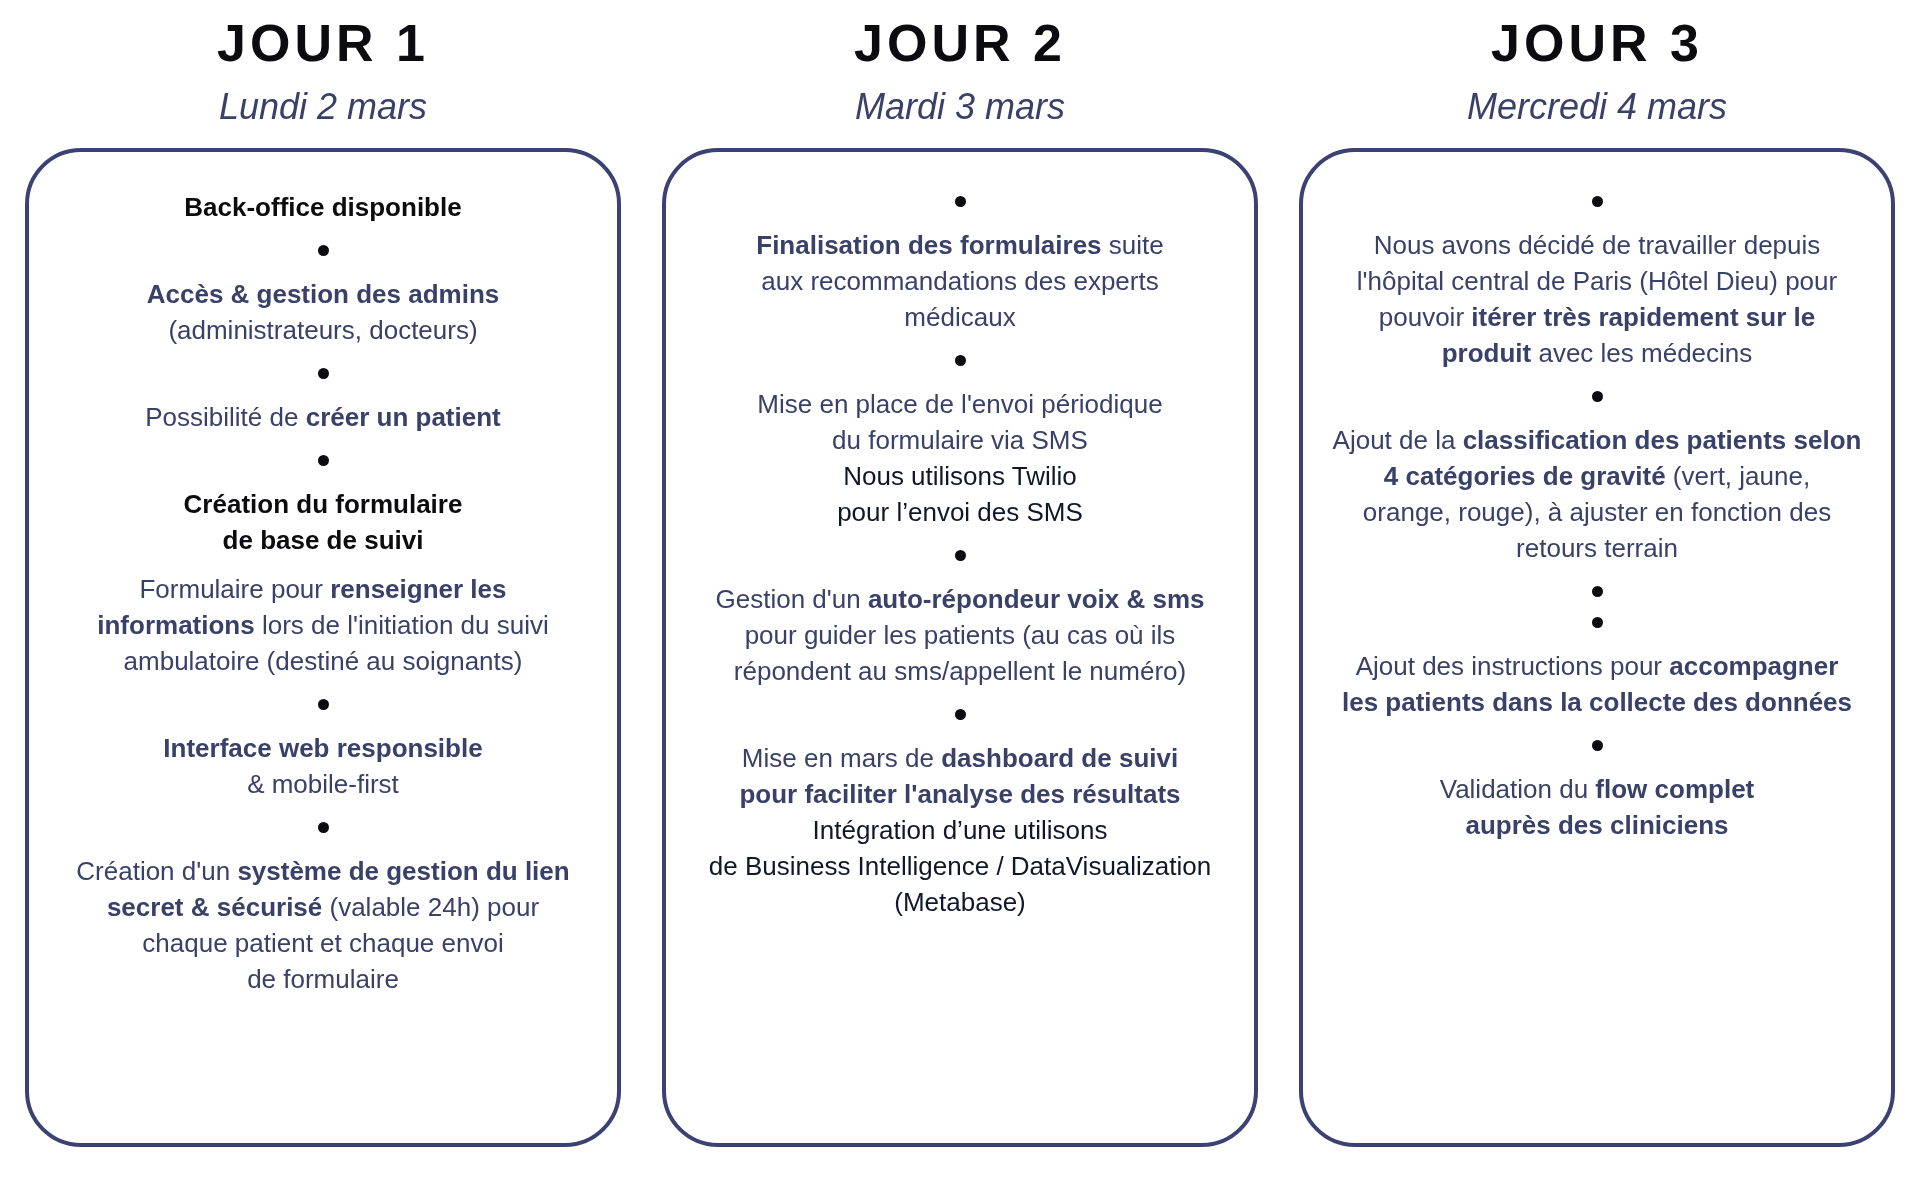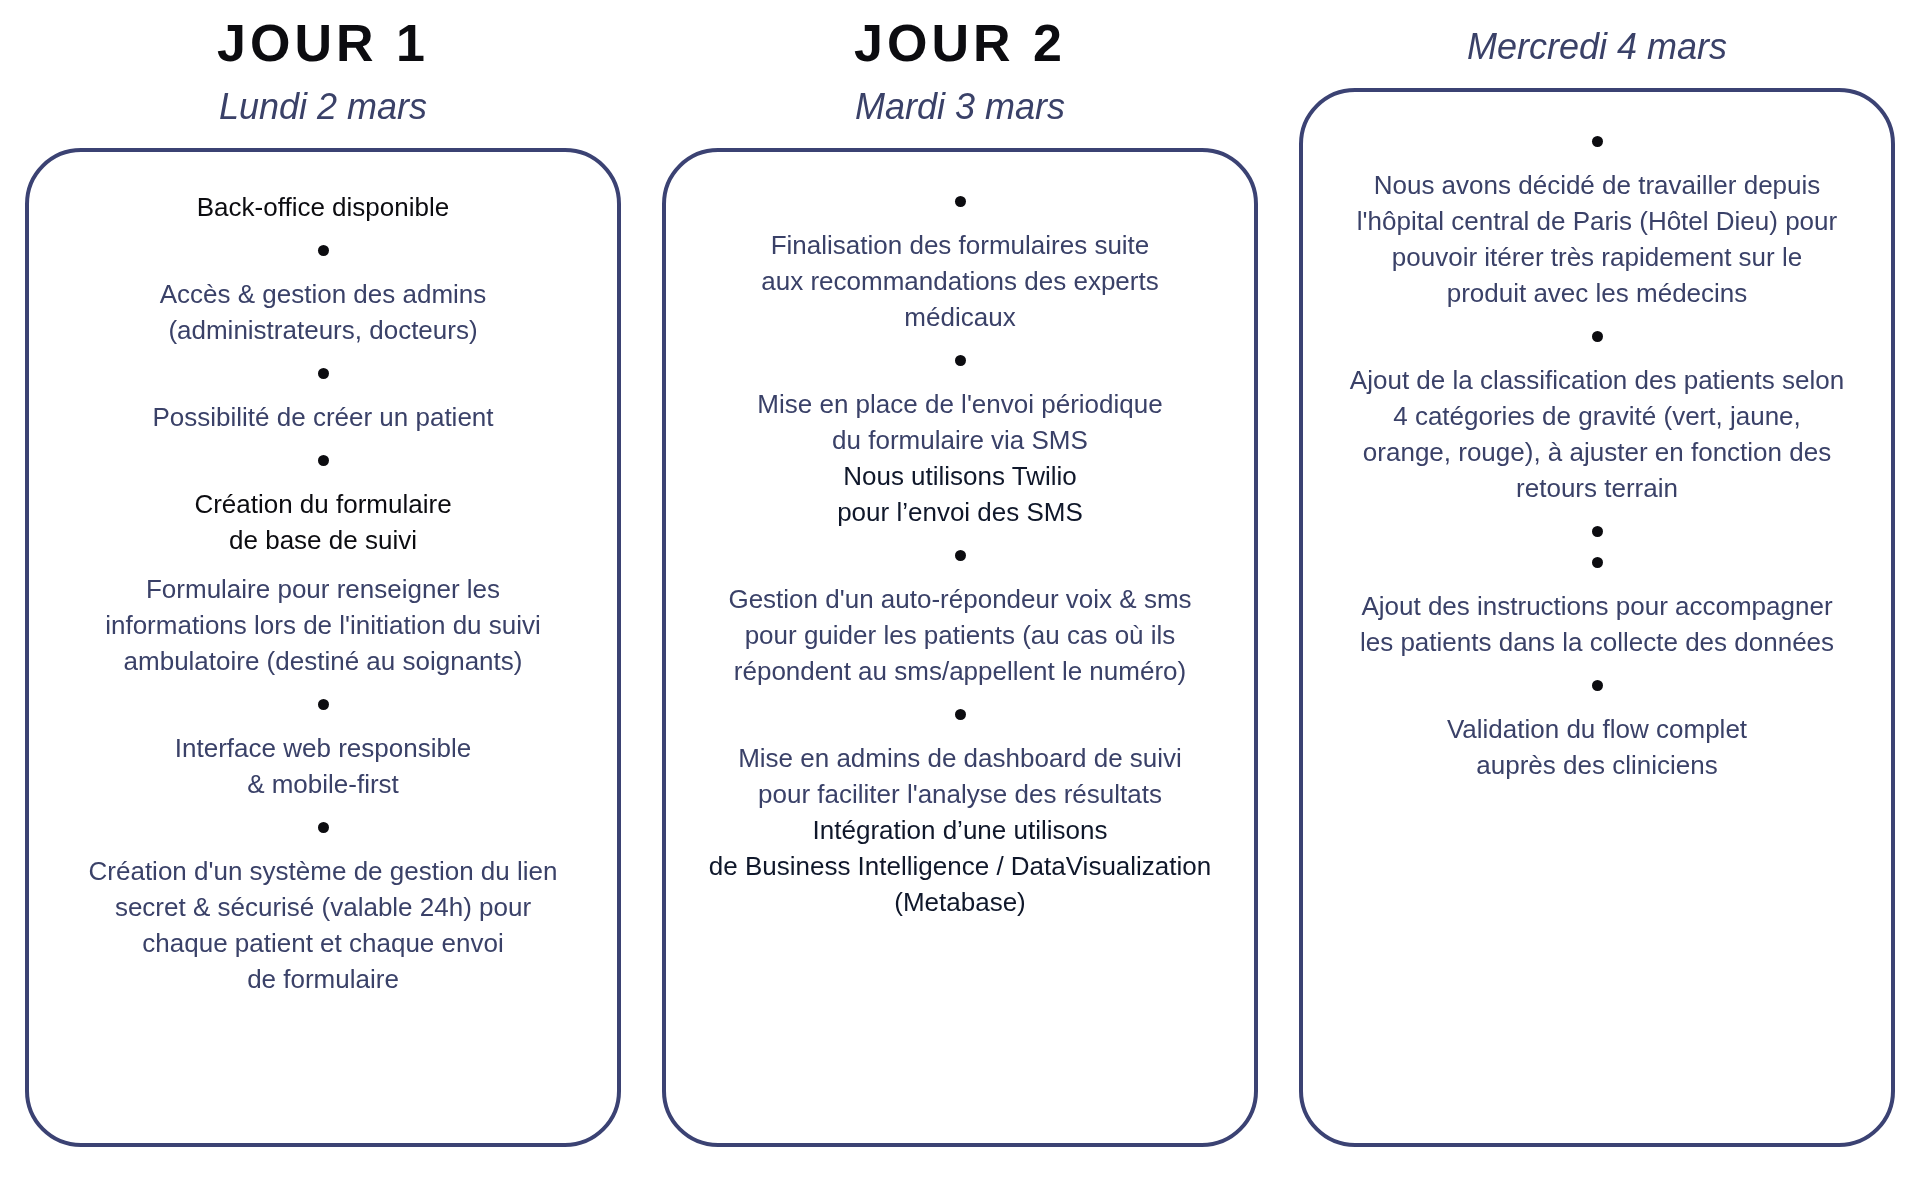--- a/index.html
+++ b/index.html
@@ -56,21 +56,21 @@
     padding:24px 6px 18px 6px;
     text-align:center;
   }
   .para{
     margin:13px 0;
     font-size:26px;
     line-height:36px;
     color:var(--navy);
     white-space:nowrap;
   }
-  .seg-b{font-weight:400;}
+  .seg-b{font-weight:700;}
   .seg-i{color:#0f172a;}
   .seg-black{color:var(--ink);}
   .bullet{
     width:11px;height:11px;
     border-radius:50%;
     background:var(--ink);
     margin:20px auto;
   }
 </style>
 </head>
@@ -104,26 +104,27 @@
     <div class="day-subtitle">Mardi 3 mars</div>
     <div class="day-box">
       <div class="day-content">
           <div class="bullet"></div>
           <p class="para"><span class="seg seg-b">Finalisation des formulaires</span><span class="seg"> suite</span><br><span class="seg">aux recommandations des experts</span><br><span class="seg">médicaux</span></p>
           <div class="bullet"></div>
           <p class="para"><span class="seg">Mise en place de l'envoi périodique</span><br><span class="seg">du formulaire via SMS</span><br><span class="seg seg-i">Nous utilisons Twilio</span><br><span class="seg seg-i">pour l’envoi des SMS</span></p>
           <div class="bullet"></div>
           <p class="para"><span class="seg">Gestion d'un </span><span class="seg seg-b">auto-répondeur voix &amp; sms</span><br><span class="seg">pour guider les patients (au cas où ils</span><br><span class="seg">répondent au sms/appellent le numéro)</span></p>
           <div class="bullet"></div>
-          <p class="para"><span class="seg">Mise en admins de </span><span class="seg seg-b">dashboard de suivi</span><br><span class="seg seg-b">pour faciliter l'analyse des résultats</span><br><span class="seg seg-i">Intégration d’une utilisons</span><br><span class="seg seg-i">de Business Intelligence / DataVisualization</span><br><span class="seg seg-i">(Metabase)</span></p>
+          <p class="para"><span class="seg">Mise en mars de </span><span class="seg seg-b">dashboard de suivi</span><br><span class="seg seg-b">pour faciliter l'analyse des résultats</span><br><span class="seg seg-i">Intégration d’une utilisons</span><br><span class="seg seg-i">de Business Intelligence / DataVisualization</span><br><span class="seg seg-i">(Metabase)</span></p>
         </div>
     </div>
   </div>
 
   <div class="column">
+    <h1 class="day-title">JOUR 3</h1>
     <div class="day-subtitle">Mercredi 4 mars</div>
     <div class="day-box">
       <div class="day-content">
           <div class="bullet"></div>
           <p class="para"><span class="seg">Nous avons décidé de travailler depuis</span><br><span class="seg">l'hôpital central de Paris (Hôtel Dieu) pour</span><br><span class="seg">pouvoir </span><span class="seg seg-b">itérer très rapidement sur le</span><br><span class="seg seg-b">produit</span><span class="seg"> avec les médecins</span></p>
           <div class="bullet"></div>
           <p class="para"><span class="seg">Ajout de la </span><span class="seg seg-b">classification des patients selon</span><br><span class="seg seg-b">4 catégories de gravité</span><span class="seg"> (vert, jaune,</span><br><span class="seg">orange, rouge), à ajuster en fonction des</span><br><span class="seg">retours terrain</span></p>
           <div class="bullet"></div>
           <div class="bullet"></div>
           <p class="para"><span class="seg">Ajout des instructions pour </span><span class="seg seg-b">accompagner</span><br><span class="seg seg-b">les patients dans la collecte des données</span></p>

